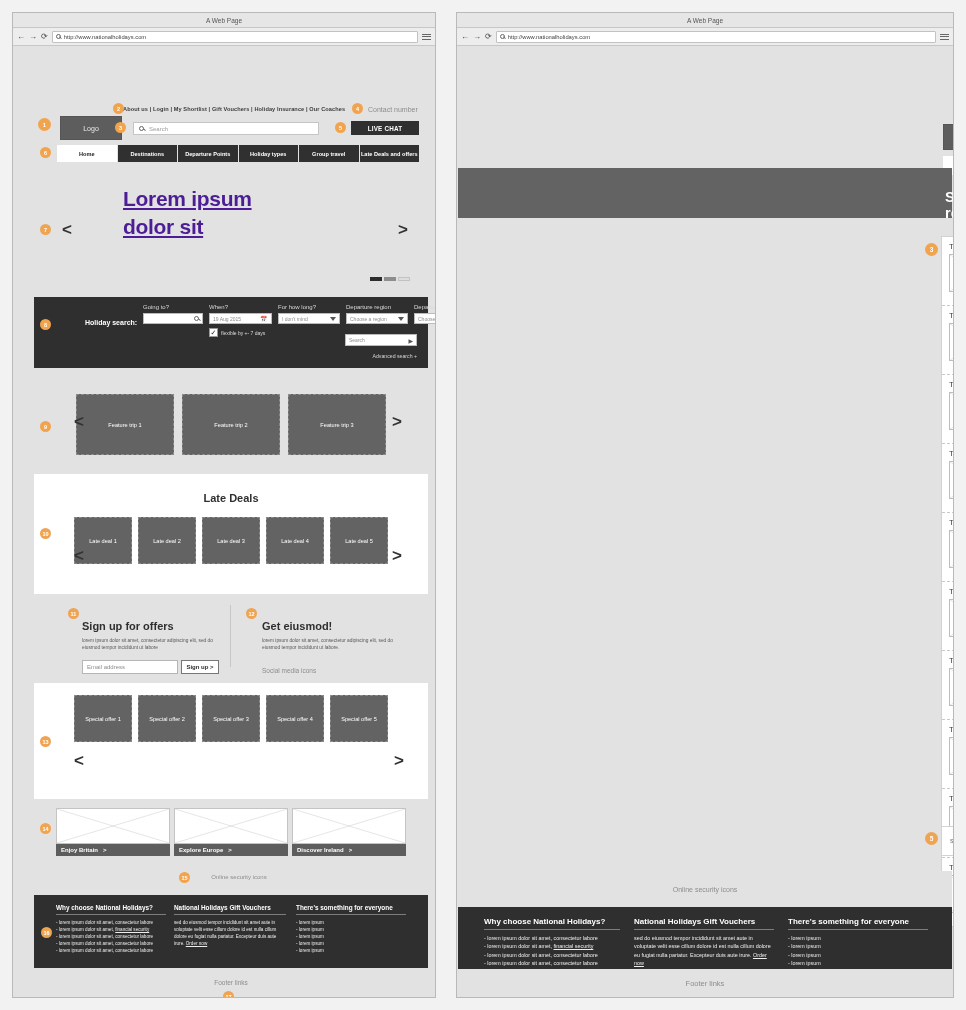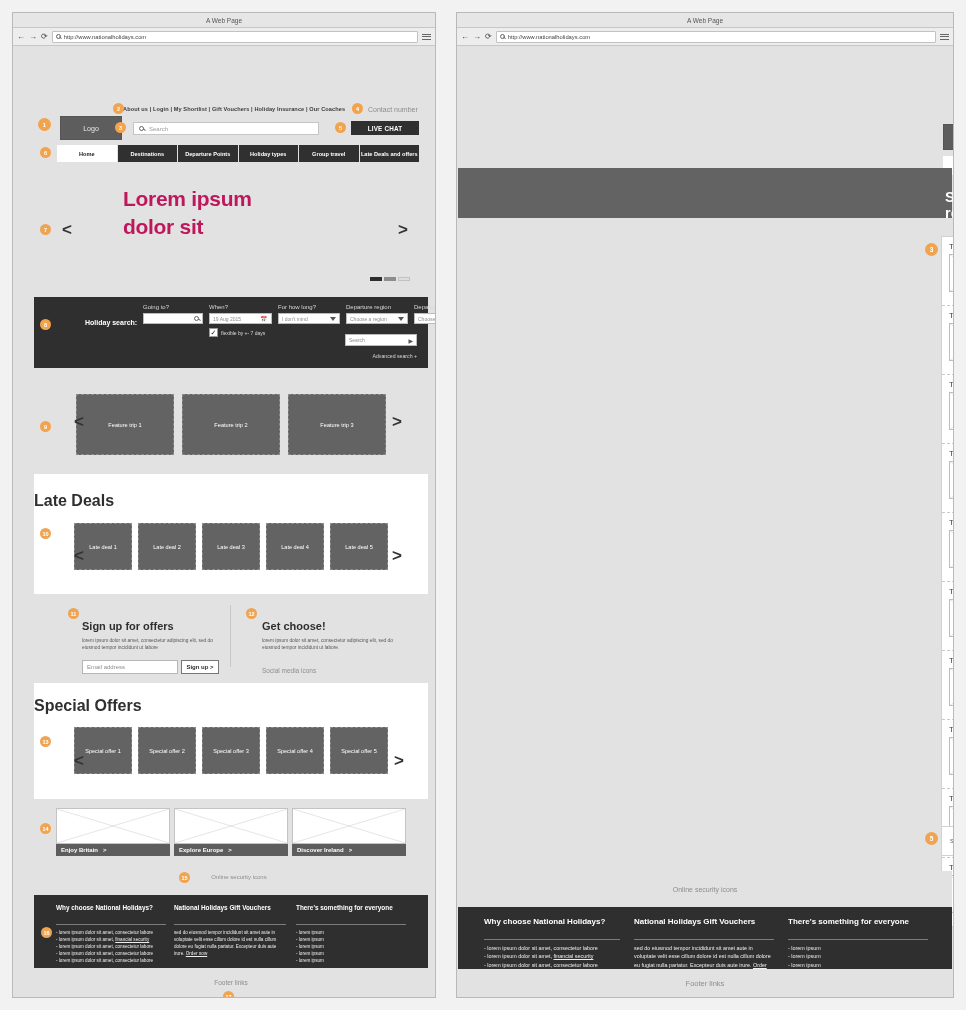--- a/index.html
+++ b/index.html
@@ -101,22 +101,23 @@
   .l-nav { position: absolute; left: 44px; top: 99px; width: 362px; height: 17px; font-size: 5.6px; }
   .l-nav .tab { flex: 1; }
   .l-nav .tab:last-child { border-right: none; }
 
   .hero {
     position: absolute; left: 21px; top: 127px; width: 394px; height: 118px;
     background: #e2e2e2;
   }
   .hero h1 {
     position: absolute; left: 89px; top: 12px;
-    font-size: 21px; font-weight: bold; color: #be185d; line-height: 1.32;
+    font-size: 21px; font-weight: bold; color: #4c1d95; line-height: 1.32;
     letter-spacing: -.3px;
+    text-decoration: underline;
   }
   .chev { font-size: 17px; font-weight: bold; color: #333; position: absolute; }
   .hero .chev-l { left: 28px; top: 47px; }
   .hero .chev-r { left: 364px; top: 47px; }
   .dots { position: absolute; right: 18px; bottom: 10px; display: flex; gap: 2px; }
   .dots i { display: block; width: 12px; height: 4px; background: #ddd; border: 1px solid #c2c2c2; }
   .dots i.on { background: #2d2d2d; border-color: #2d2d2d; }
   .dots i.mid { background: #8d8d8d; border-color: #8d8d8d; }
 
   .searchband {
@@ -140,21 +141,21 @@
   .sb-searchbtn { position: absolute; right: 11px; top: 37px; width: 72px; height: 12px; }
   .sb-adv { position: absolute; right: 11px; top: 56px; font-size: 5.2px; color: #d5d5d5; }
 
   .carousel-band { position: absolute; left: 21px; width: 394px; }
   .tiles { display: flex; justify-content: center; gap: 8px; }
   .tile {
     background: #636363; color: #fff;
     display: flex; align-items: center; justify-content: center;
     font-size: 5.6px; border: 1px dashed #8a8a8a;
   }
-  .band-title { font-size: 16px; font-weight: bold; color: #2f2f2f; }
+  .band-title { text-align: center; font-size: 11px; font-weight: bold; color: #2f2f2f; }
 
   .signup-band {
     position: absolute; left: 21px; top: 549px; width: 394px; height: 84px; background: #e2e2e2;
   }
   .su-col { position: absolute; top: 25px; }
   .su-h { font-size: 11px; font-weight: bold; color: #2f2f2f; margin-bottom: 5px; }
   .su-p { font-size: 4.8px; color: #575757; line-height: 1.5; width: 145px; }
   .email-row { display: flex; margin-top: 9px; }
   .email-inp { width: 96px; height: 14px; background: #fff; border: 1px solid #b5b5b5;
                font-size: 6px; color: #8d8d8d; display: flex; align-items: center; padding: 0 4px; }
@@ -171,21 +172,21 @@
     height: 36px; background: #fff; border: 1px solid #c4c4c4; position: relative; overflow: hidden;
   }
   .promo-img svg { position: absolute; inset: 0; width: 100%; height: 100%; }
   .promo-cap {
     background: #5d5d5d; color: #fff; font-size: 6px; font-weight: bold;
     padding: 3px 5px; display: flex; align-items: center; gap: 5px;
   }
 
   .footer-dark { background: #2f2f2f; color: #eee; }
   .f-cols { display: flex; }
-  .f-h { font-weight: bold; color: #fff; padding-bottom: 13px; border-bottom: 1px solid #7d7d7d; margin-bottom: 4px; }
+  .f-h { font-weight: bold; color: #fff; padding-bottom: 3px; border-bottom: 1px solid #7d7d7d; margin-bottom: 4px; }
   .f-li { line-height: 1.55; }
   .f-links { background: #e2e2e2; color: #8d8d8d; display: flex; align-items: center; justify-content: center; }
   u.lnk { text-decoration: underline; }
   .r-logo { position: absolute; left: 486px; top: 78px; width: 73px; height: 26px; font-size: 7.5px; }
   .r-nav { position: absolute; left: 486px; top: 110px; width: 436px; height: 19px; font-size: 6px; }
   .r-nav .tab { flex: 1; }
   .r-nav .tab:last-child { border-right: none; }
 
   .results-bar {
     position: absolute; left: 1px; top: 122px; width: 494px; height: 50px;
@@ -368,29 +369,28 @@
         <div class="su-col" style="left:48px;">
           <div class="su-h">Sign up for offers</div>
           <div class="su-p">lorem ipsum dolor sit amet, consectetur adipiscing elit, sed do eiusmod tempor incididunt ut labore</div>
           <div class="email-row">
             <div class="email-inp">Email address</div>
             <div class="su-btn">Sign up &gt;</div>
           </div>
         </div>
         <div class="vdiv"></div>
         <div class="su-col" style="left:228px;">
-          <div class="su-h">Get choose!</div>
+          <div class="su-h">Get eiusmod!</div>
           <div class="su-p">lorem ipsum dolor sit amet, consectetur adipiscing elit, sed do eiusmod tempor incididunt ut labore.</div>
           <div class="smi">Social media icons</div>
         </div>
       </div>
 
       <div class="badge" style="left:27px;top:690px;width:11px;height:11px;font-size:5.5px;">13</div>
       <div class="carousel-band" style="top:637px;height:116px;background:#fff;">
-        <div class="band-title" style="padding-top:14px;">Special Offers</div>
         <span class="chev" style="left:40px;top:68px;">&lt;</span>
         <span class="chev" style="right:24px;top:68px;">&gt;</span>
         <div class="tiles" style="padding-top:12px;gap:6px;">
           <div class="tile" style="width:58px;height:47px;">Special offer 1</div>
           <div class="tile" style="width:58px;height:47px;">Special offer 2</div>
           <div class="tile" style="width:58px;height:47px;">Special offer 3</div>
           <div class="tile" style="width:58px;height:47px;">Special offer 4</div>
           <div class="tile" style="width:58px;height:47px;">Special offer 5</div>
         </div>
       </div>

